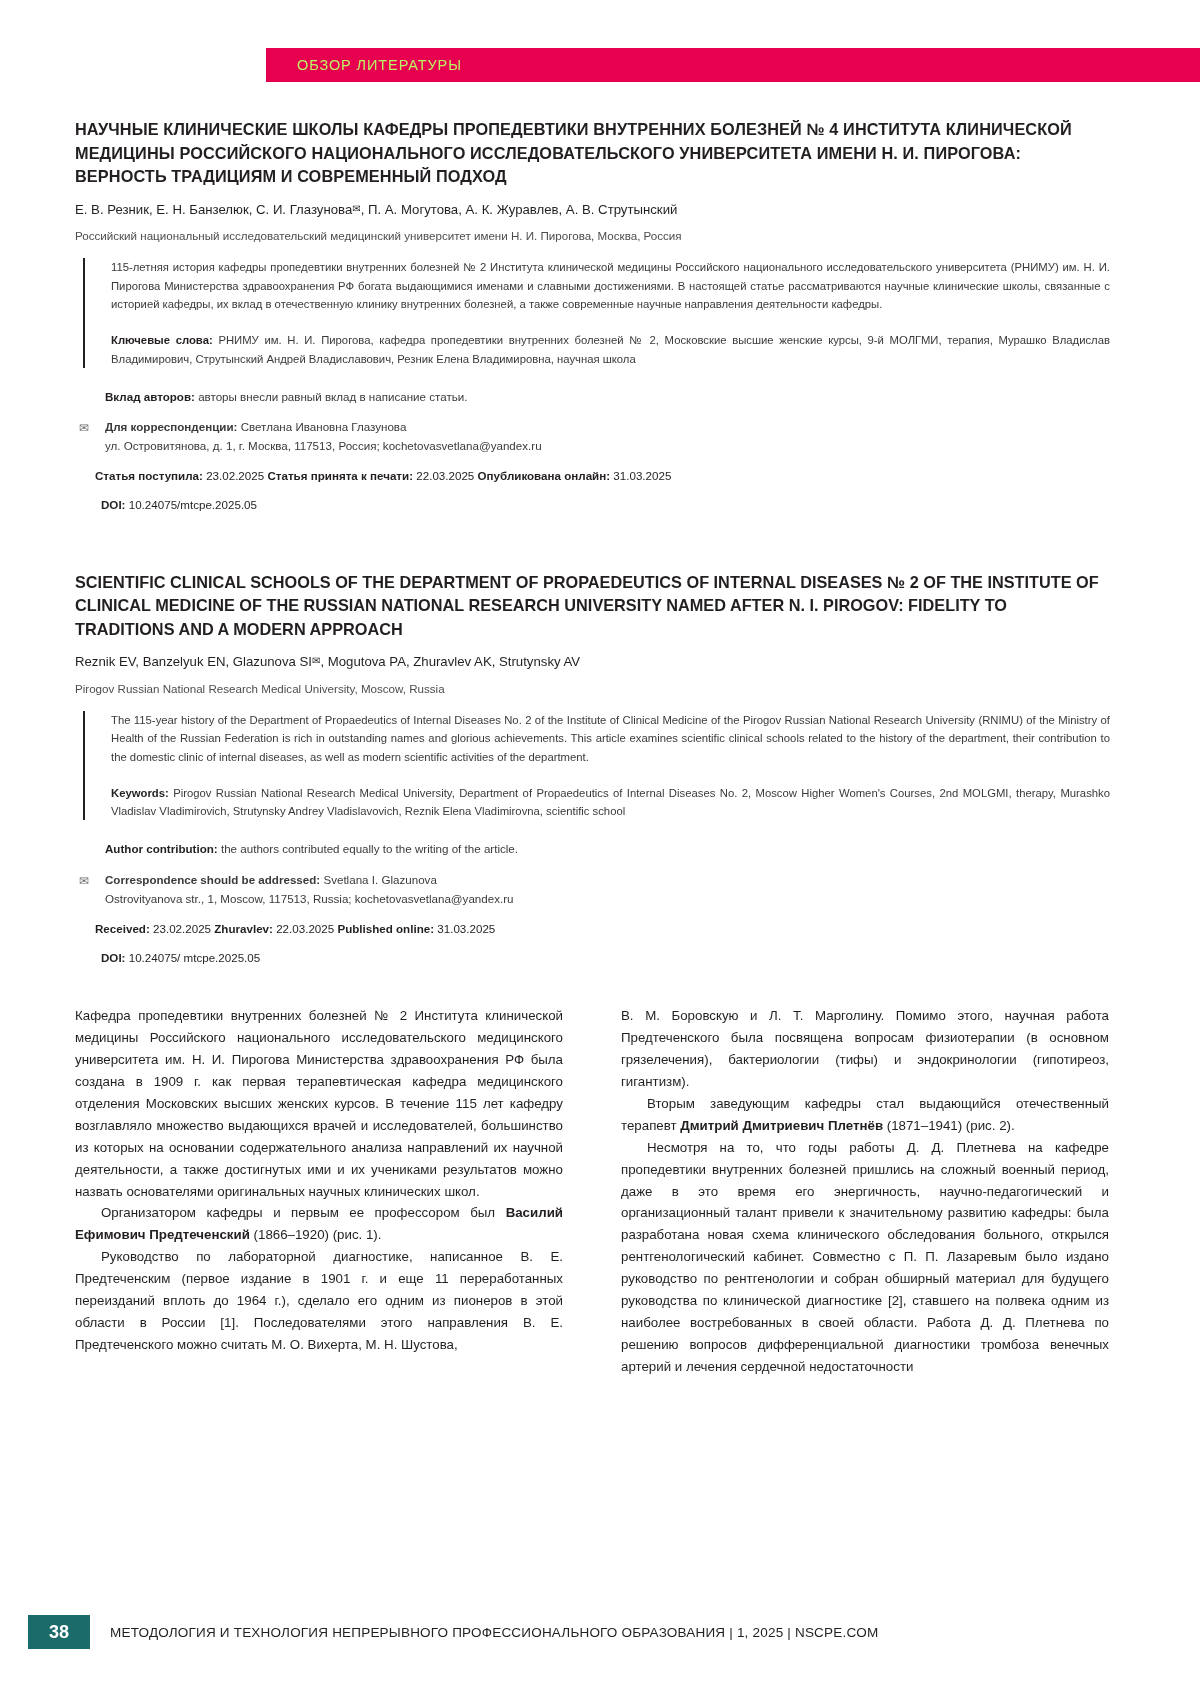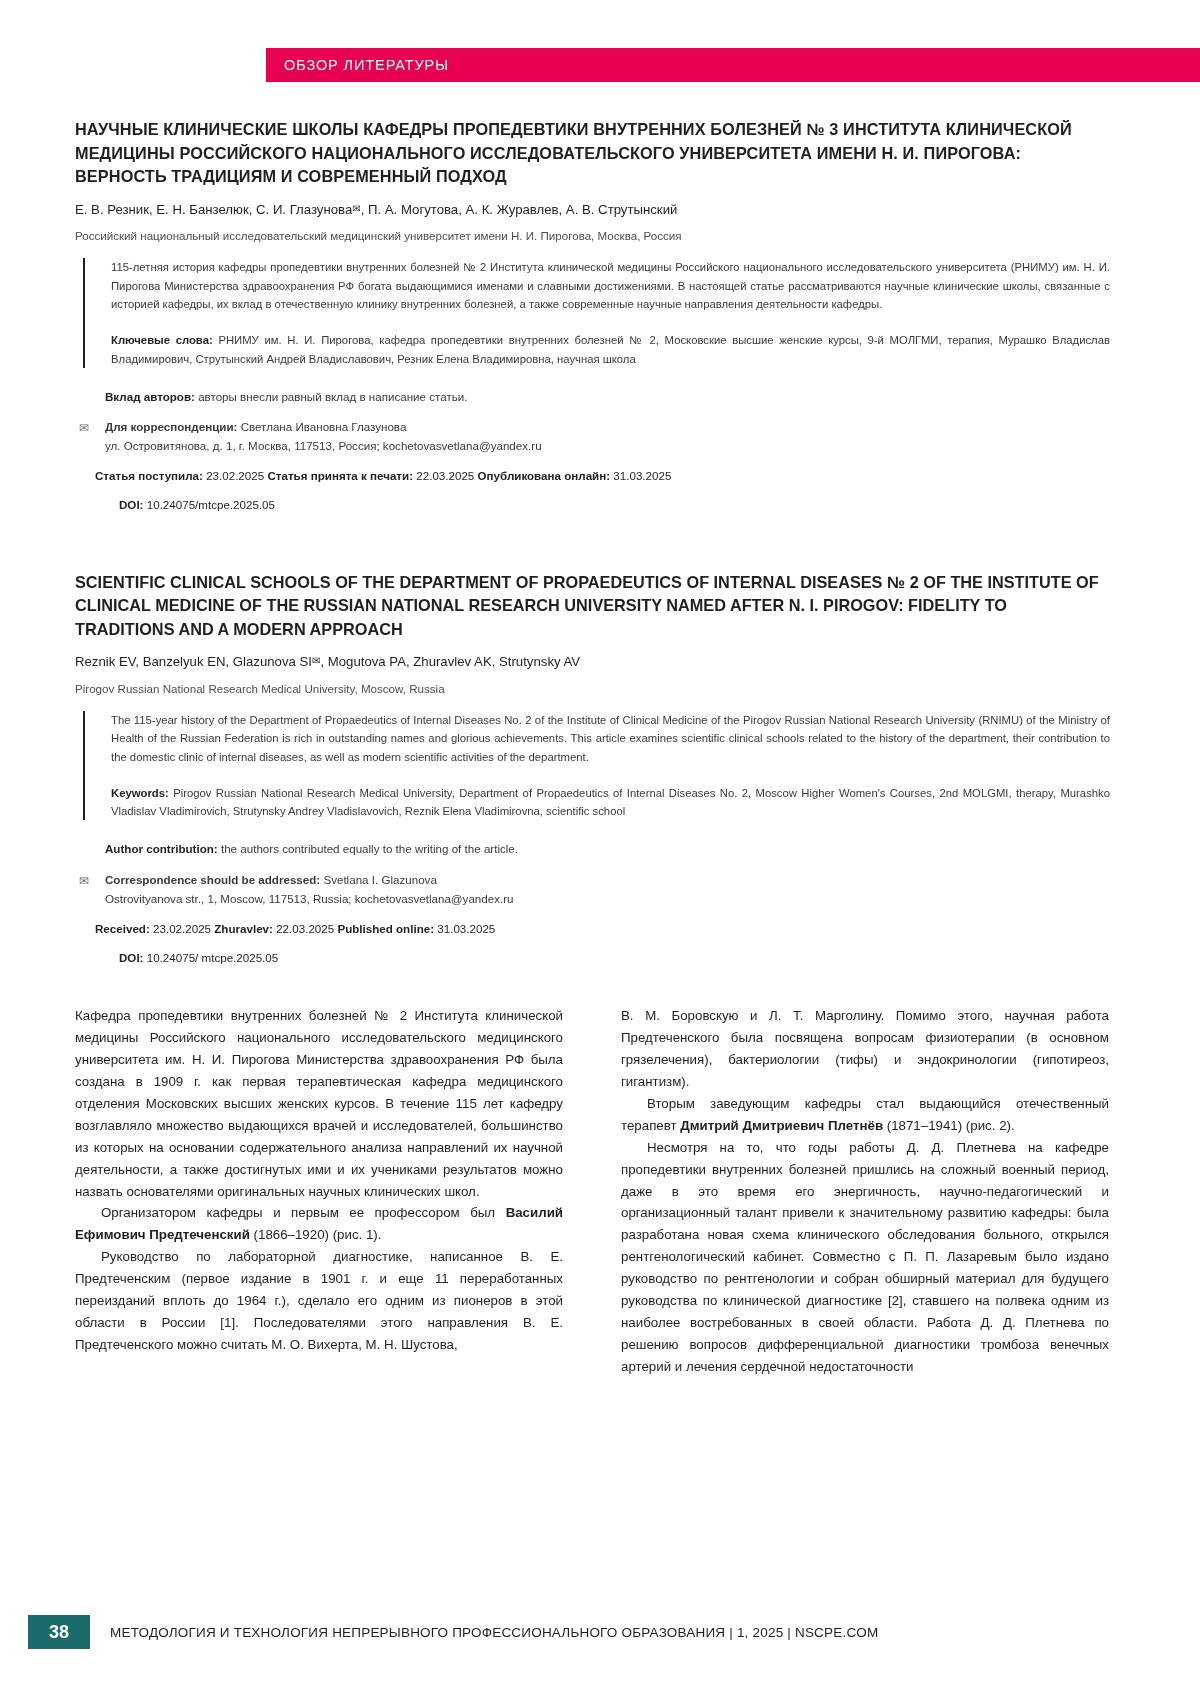--- a/index.html
+++ b/index.html
@@ -27,25 +27,25 @@
     position: absolute;
     left: 266px;
     top: 48px;
     width: 934px;
     height: 34px;
     background: #e6004f;
     display: flex;
     align-items: center;
   }
   .header-bar .label {
-    color: #ffffff;
+    color: #bef264;
     font-size: 14.5px;
     letter-spacing: 0.9px;
     font-weight: 400;
-    padding-left: 18px;
+    padding-left: 31px;
   }
 
   
   .content {
     position: absolute;
     left: 75px;
     top: 118px;
     width: 1035px;
   }
 
@@ -118,21 +118,21 @@
   .meta-dates {
     font-size: 11.6px;
     line-height: 1.6;
     color: #231f20;
     margin: 0 0 10px 20px;
   }
   .meta-doi {
     font-size: 11.6px;
     line-height: 1.6;
     color: #231f20;
-    margin: 0 0 0 44px;
+    margin: 0 0 0 26px;
   }
 
   .en-block { margin-top: 56px; }
   .en-title {
     font-size: 16.3px;
     font-weight: bold;
     line-height: 1.45;
     color: #231f20;
     margin: 0 0 12px 0;
   }
@@ -195,21 +195,21 @@
 <body>
 
 <div class="page">
 
   <div class="header-bar">
     <span class="label">ОБЗОР ЛИТЕРАТУРЫ</span>
   </div>
 
   <div class="content">
 
-    <h1 class="ru-title">НАУЧНЫЕ КЛИНИЧЕСКИЕ ШКОЛЫ КАФЕДРЫ ПРОПЕДЕВТИКИ ВНУТРЕННИХ БОЛЕЗНЕЙ № 3 ИНСТИТУТА КЛИНИЧЕСКОЙ МЕДИЦИНЫ РОССИЙСКОГО НАЦИОНАЛЬНОГО ИССЛЕДОВАТЕЛЬСКОГО УНИВЕРСИТЕТА ИМЕНИ Н. И. ПИРОГОВА: ВЕРНОСТЬ ТРАДИЦИЯМ И СОВРЕМЕННЫЙ ПОДХОД</h1>
+    <h1 class="ru-title">НАУЧНЫЕ КЛИНИЧЕСКИЕ ШКОЛЫ КАФЕДРЫ ПРОПЕДЕВТИКИ ВНУТРЕННИХ БОЛЕЗНЕЙ № 4 ИНСТИТУТА КЛИНИЧЕСКОЙ МЕДИЦИНЫ РОССИЙСКОГО НАЦИОНАЛЬНОГО ИССЛЕДОВАТЕЛЬСКОГО УНИВЕРСИТЕТА ИМЕНИ Н. И. ПИРОГОВА: ВЕРНОСТЬ ТРАДИЦИЯМ И СОВРЕМЕННЫЙ ПОДХОД</h1>
 
     <p class="authors">
       <span>Е. В. Резник, Е. Н. Банзелюк, С. И. Глазунова</span><span class="envelope">✉</span><span>, П. А. Могутова, А. К. Журавлев, А. В. Струтынский</span>
     </p>
 
     <p class="affil">Российский национальный исследовательский медицинский университет имени Н. И. Пирогова, Москва, Россия</p>
 
     <div class="blockquote">
       <p class="abstract">115-летняя история кафедры пропедевтики внутренних болезней № 2 Института клинической медицины Российского национального исследовательского университета (РНИМУ) им. Н. И. Пирогова Министерства здравоохранения РФ богата выдающимися именами и славными достижениями. В настоящей статье рассматриваются научные клинические школы, связанные с историей кафедры, их вклад в отечественную клинику внутренних болезней, а также современные научные направления деятельности кафедры.</p>
       <p class="kw">

